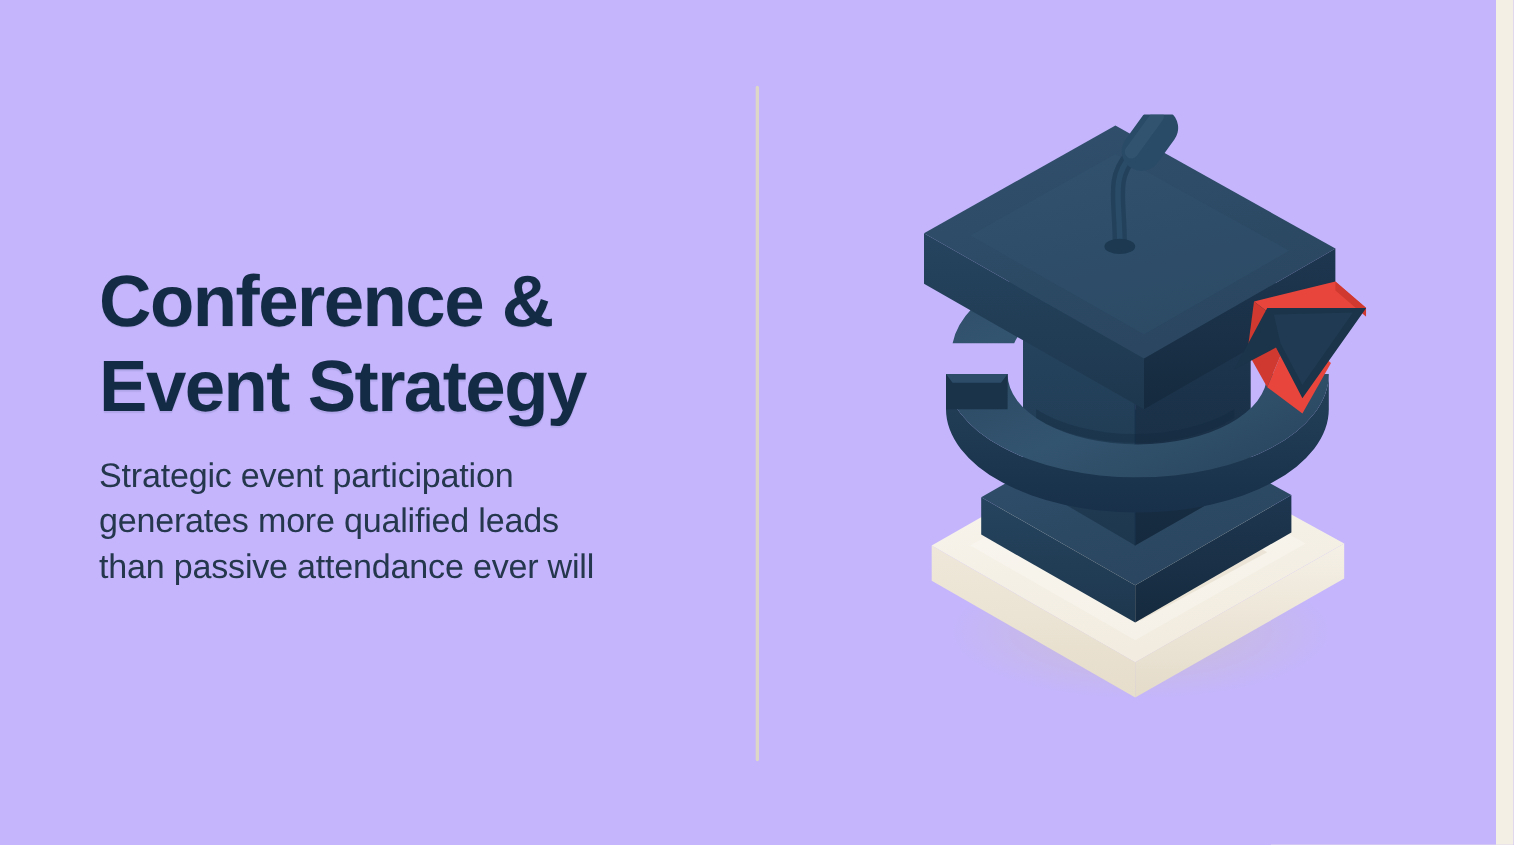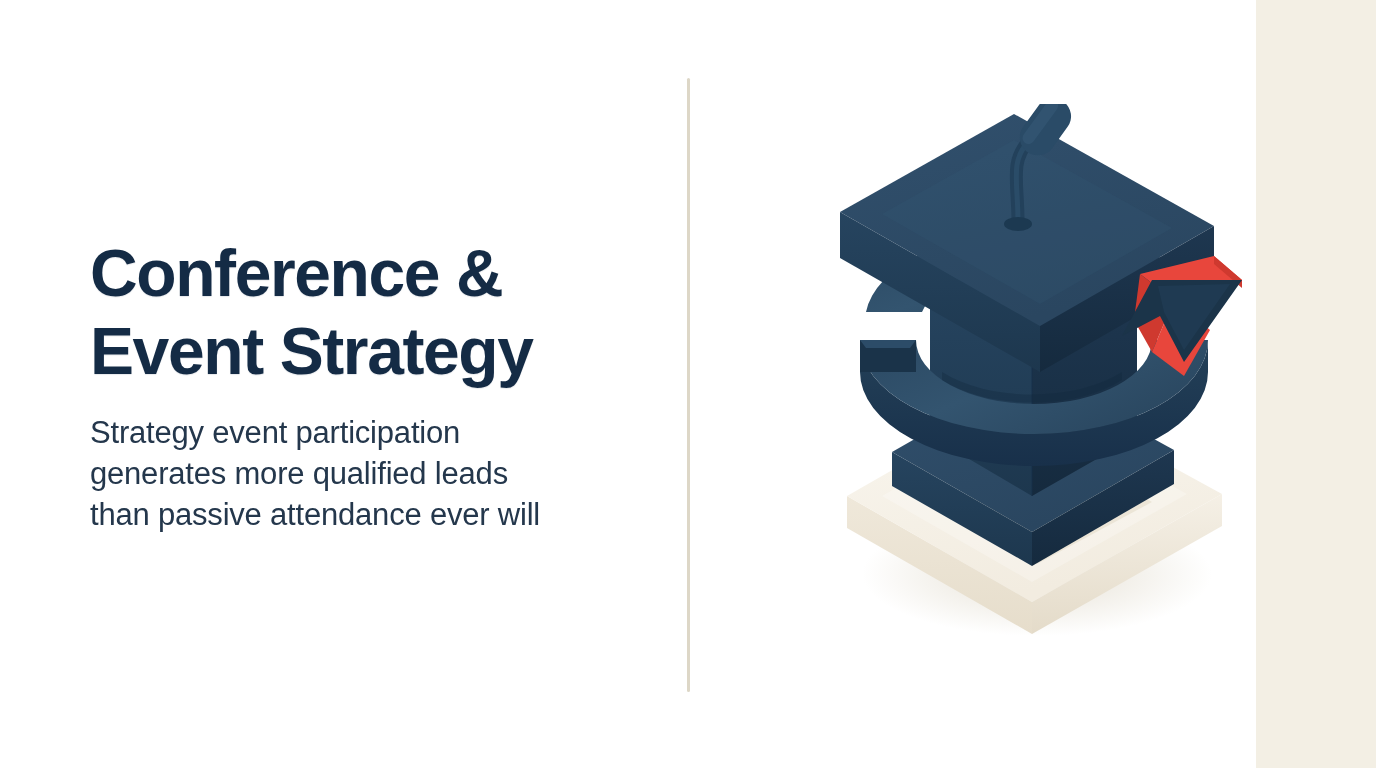--- a/index.html
+++ b/index.html
@@ -9,23 +9,23 @@
   body {
     width: 1376px;
     height: 768px;
     overflow: hidden;
     background: #f3efe4;
     font-family: "Liberation Sans", sans-serif;
     -webkit-font-smoothing: antialiased;
   }
   #slide {
     position: relative;
-    width: 1256px;
-    height: 768px;
-    background: #ffffff;
+    width: 1360px;
+    height: 768px;
+    background: #c4b5fd;
     overflow: hidden;
   }
 
   
   #text-col {
     position: absolute;
     left: 90px;
     top: 0;
     width: 570px;
     height: 768px;
@@ -82,21 +82,21 @@
   }
 </style>
 </head>
 <body>
 
 <div id="slide">
 
   <div id="text-col">
     <h1 id="title">Conference &amp;
 Event Strategy</h1>
-    <p id="subtitle">Strategy event participation
+    <p id="subtitle">Strategic event participation
 generates more qualified leads
 than passive attendance ever will</p>
   </div>
 
   <div id="divider"></div>
 
   <div id="art-col">
     <svg id="art-svg" width="420" height="560" viewBox="0 0 420 560">
       <defs>
         <linearGradient id="gPlatTop" x1="0" y1="0" x2="0.3" y2="1">

